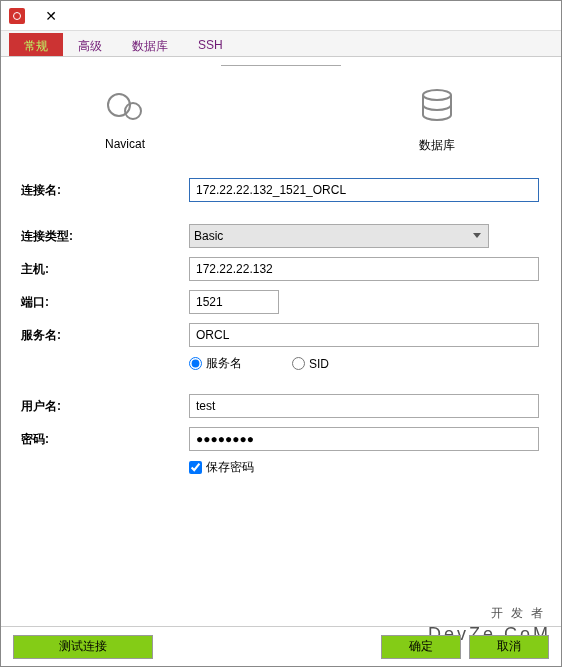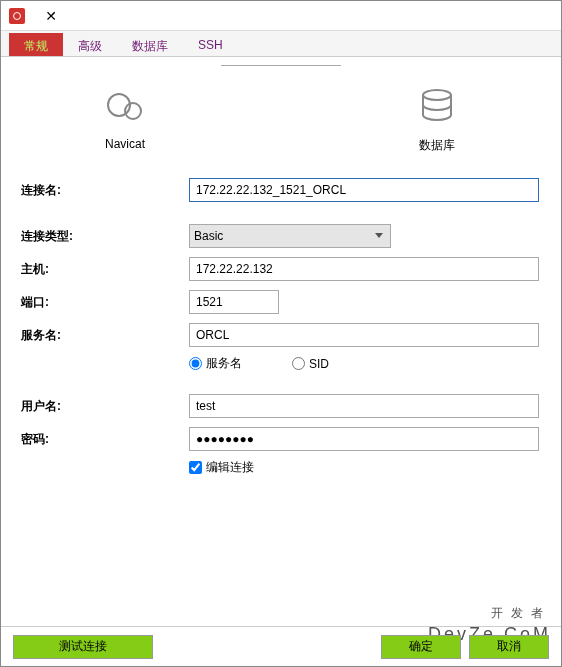--- a/index.html
+++ b/index.html
@@ -25,21 +25,21 @@
 
 .form-row { display: flex; align-items: center; margin-bottom: 9px; }
 .form-row.gap-after { margin-bottom: 22px; }
 .form-label { width: 170px; padding-left: 2px; font-weight: bold; }
 .form-control-area { flex: 1; }
 .form-control-area.full { width: 350px; flex: none; }
 .form-control-area input[type=text], .form-control-area input[type=password] { width: 100%; height: 24px; border: 1px solid #aaa; padding: 2px 6px; outline: none; }
 .form-control-area input.short { width: 90px; }
 .form-control-area input.focused { border: 1px solid #2f6db8; }
 .form-control-area select { width: 100%; height: 24px; border: 1px solid #aaa; background: #e5e5e5; padding: 2px 4px; appearance: none; -webkit-appearance: none; position: relative; }
-.select-wrap { position: relative; width: 202px; }
+.select-wrap { position: relative; width: 300px; }
 .select-wrap::after { content: ""; position: absolute; right: 8px; top: 9px; border-left: 4px solid transparent; border-right: 4px solid transparent; border-top: 5px solid #555; pointer-events: none; }
 
 .radio-row { display: flex; gap: 50px; align-items: center; margin-top: 4px; }
 .radio-row label { display: flex; align-items: center; gap: 4px; cursor: pointer; }
 .check-row { display: flex; align-items: center; gap: 4px; margin-top: 4px; }
 
 .footer { position: absolute; bottom: 0; left: 0; right: 0; height: 40px; border-top: 1px solid #ccc; display: flex; align-items: center; padding: 0 12px; gap: 8px; }
 .footer .spacer { flex: 1; }
 .footer button { height: 24px; padding: 0 18px; border: 1px solid #999; background: #84cc16; cursor: pointer; min-width: 80px; }
 .footer button.test { min-width: 140px; }
@@ -148,21 +148,21 @@
     <div class="form-label">密码:</div>
     <div class="form-control-area full">
       <input type="text" value="●●●●●●●●" style="">
     </div>
   </div>
   <div class="form-row">
     <div class="form-label"></div>
     <div class="form-control-area">
       <div class="check-row">
         <input type="checkbox" checked="" style="">
-        <span>编辑连接</span>
+        <span>保存密码</span>
       </div>
     </div>
   </div>
 
 </div>
 
 <div class="watermark">
   <span>开发者</span>
   <span class="sub">DevZe.CoM</span>
 </div>

